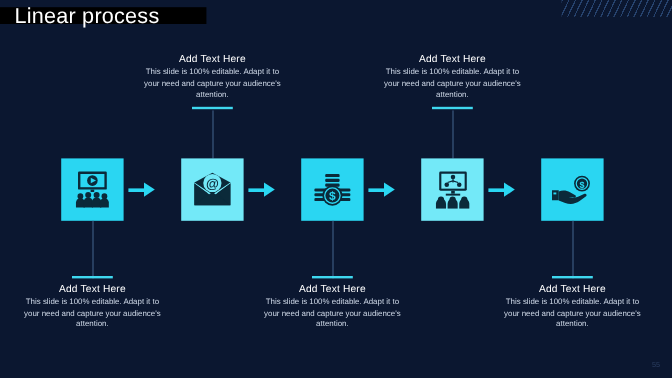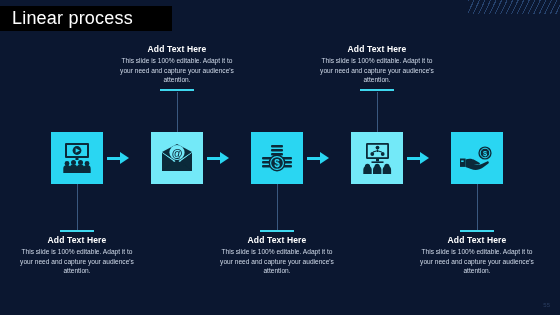--- a/index.html
+++ b/index.html
@@ -18,21 +18,21 @@
     background:repeating-linear-gradient(
         115deg,
         #2b4a78 0px, #2b4a78 1px,
         rgba(0,0,0,0) 1px, rgba(0,0,0,0) 5px);
     opacity:.85;
   }
 
   
   .title-bar{
     position:absolute; left:0; top:6px;
-    width:172px; height:25px;
+    width:172px; height:14px;
     background:#000000;
     display:flex; align-items:center;
   }
   .title-text{
     color:#ffffff;
     font-size:18px;
     font-weight:400;
     letter-spacing:.2px;
     padding-left:12px;
     white-space:nowrap;
@@ -45,21 +45,21 @@
     text-align:center;
   }
   .txtblock .hrule{
     width:34px; height:2px;
     background:#3fd8ef;
     margin:0 auto 3px auto;
   }
   .txtblock .head{
     color:#ffffff;
     font-size:8.5px;
-    font-weight:bold;
+    font-weight:normal;
     letter-spacing:.15px;
     margin-bottom:2px;
     white-space:nowrap;
   }
   .txtblock .body{
     color:#cfd9e8;
     font-size:6.6px;
     line-height:1.45;
     padding:0 6px;
   }

